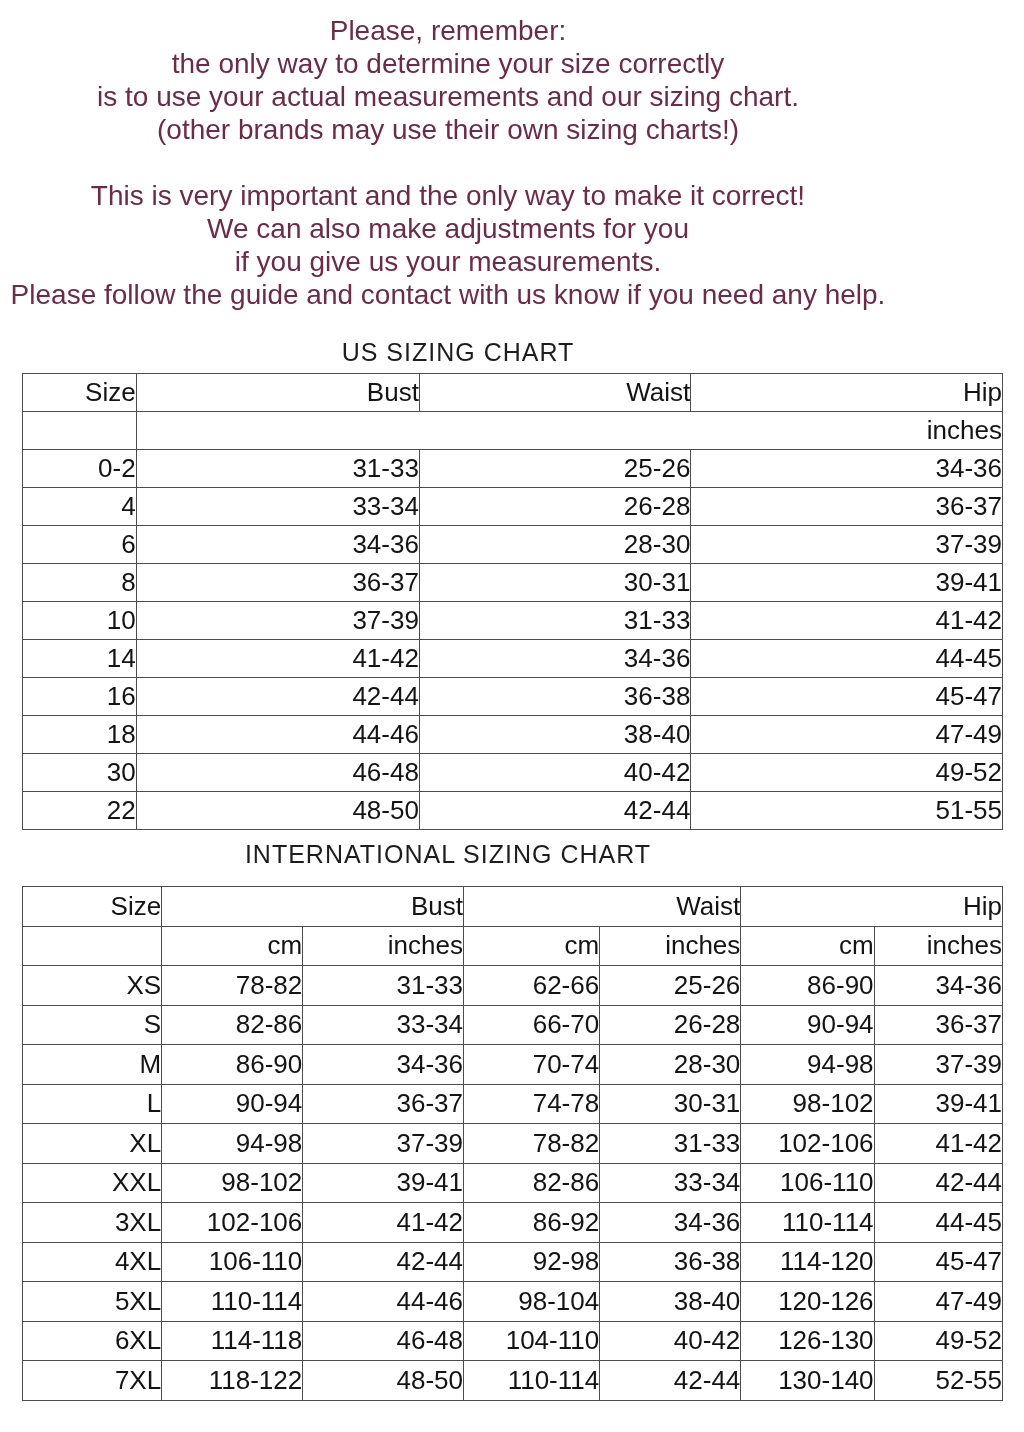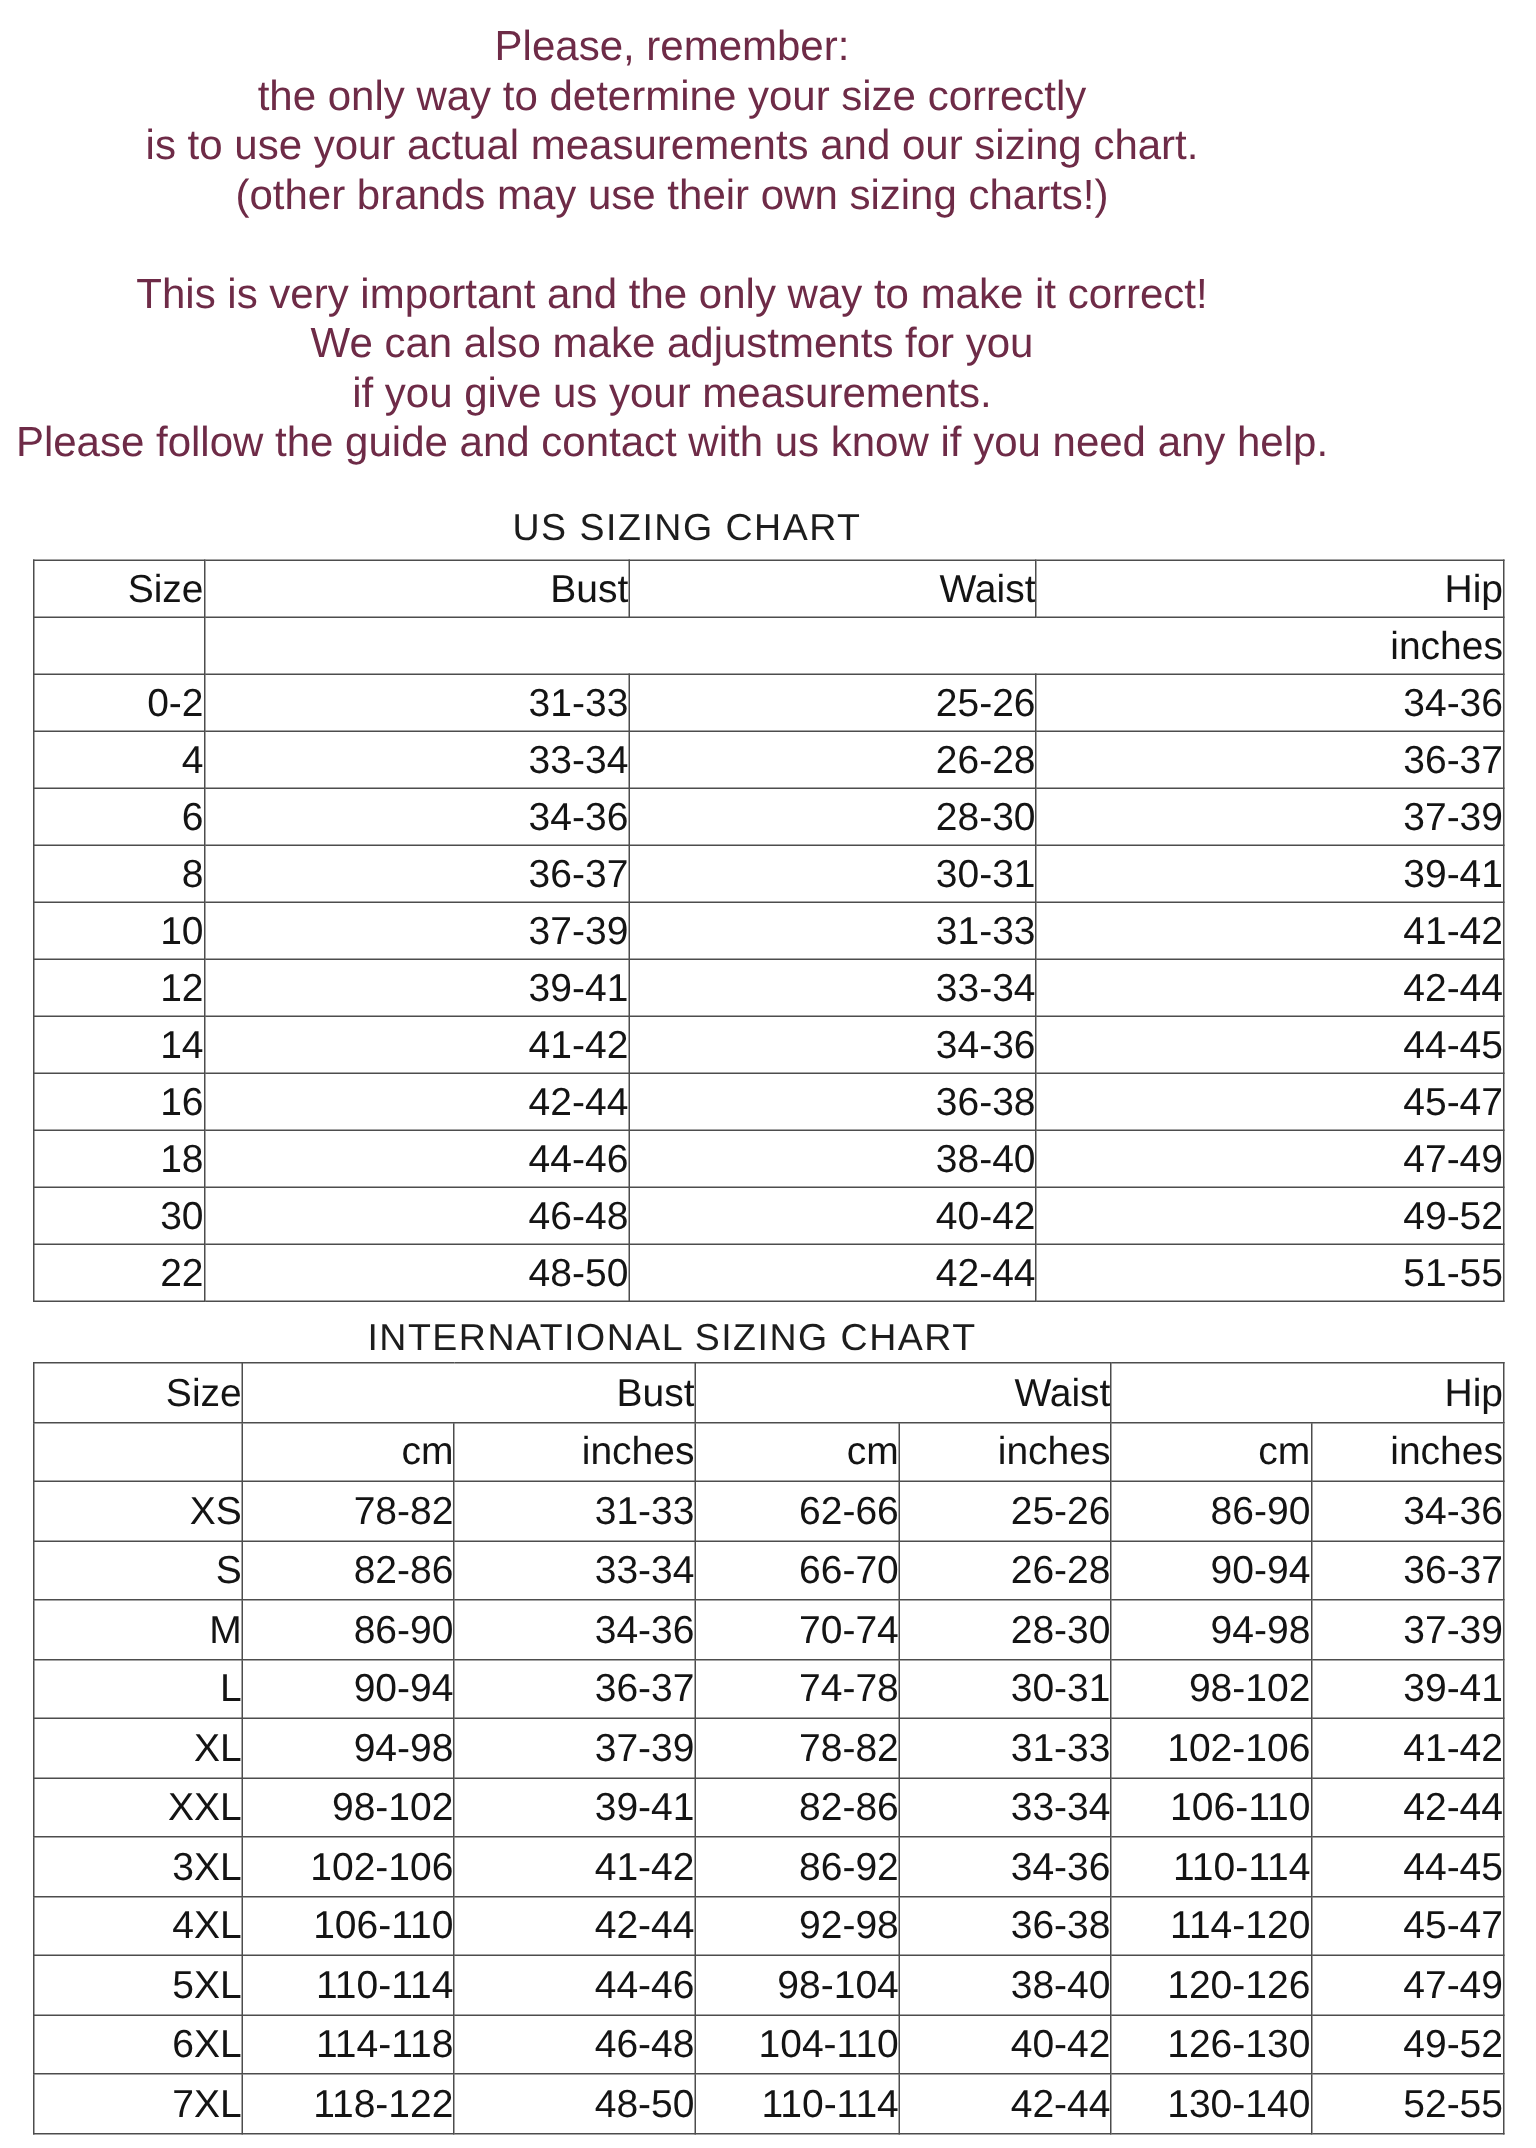--- a/index.html
+++ b/index.html
@@ -25,21 +25,21 @@
 
   .chart-title {
     text-align: center;
     color: #1d1d1d;
     font-size: 25px;
     line-height: 30px;
     letter-spacing: 1px;
     white-space: nowrap;
   }
   .chart-title.us { margin-top: 26px; margin-bottom: 6px; margin-left: 20px; }
-  .chart-title.intl { margin-top: 10px; line-height: 28px; margin-bottom: 2px; }
+  .chart-title.intl { margin-top: 10px; line-height: 28px; margin-bottom: 18px; }
 
   table {
     border-collapse: collapse;
     table-layout: fixed;
     width: 981px;
     margin: 0 auto 0 22px;
     color: #141414;
     font-size: 26px;
     text-align: right;
   }
@@ -117,26 +117,20 @@
           <td>30-31</td>
           <td>39-41</td>
         </tr>
         <tr>
           <td>10</td>
           <td>37-39</td>
           <td>31-33</td>
           <td>41-42</td>
         </tr>
         <tr>
-          <td>12</td>
-          <td>39-41</td>
-          <td>33-34</td>
-          <td>42-44</td>
-        </tr>
-        <tr>
           <td>14</td>
           <td>41-42</td>
           <td>34-36</td>
           <td>44-45</td>
         </tr>
         <tr>
           <td>16</td>
           <td>42-44</td>
           <td>36-38</td>
           <td>45-47</td>

